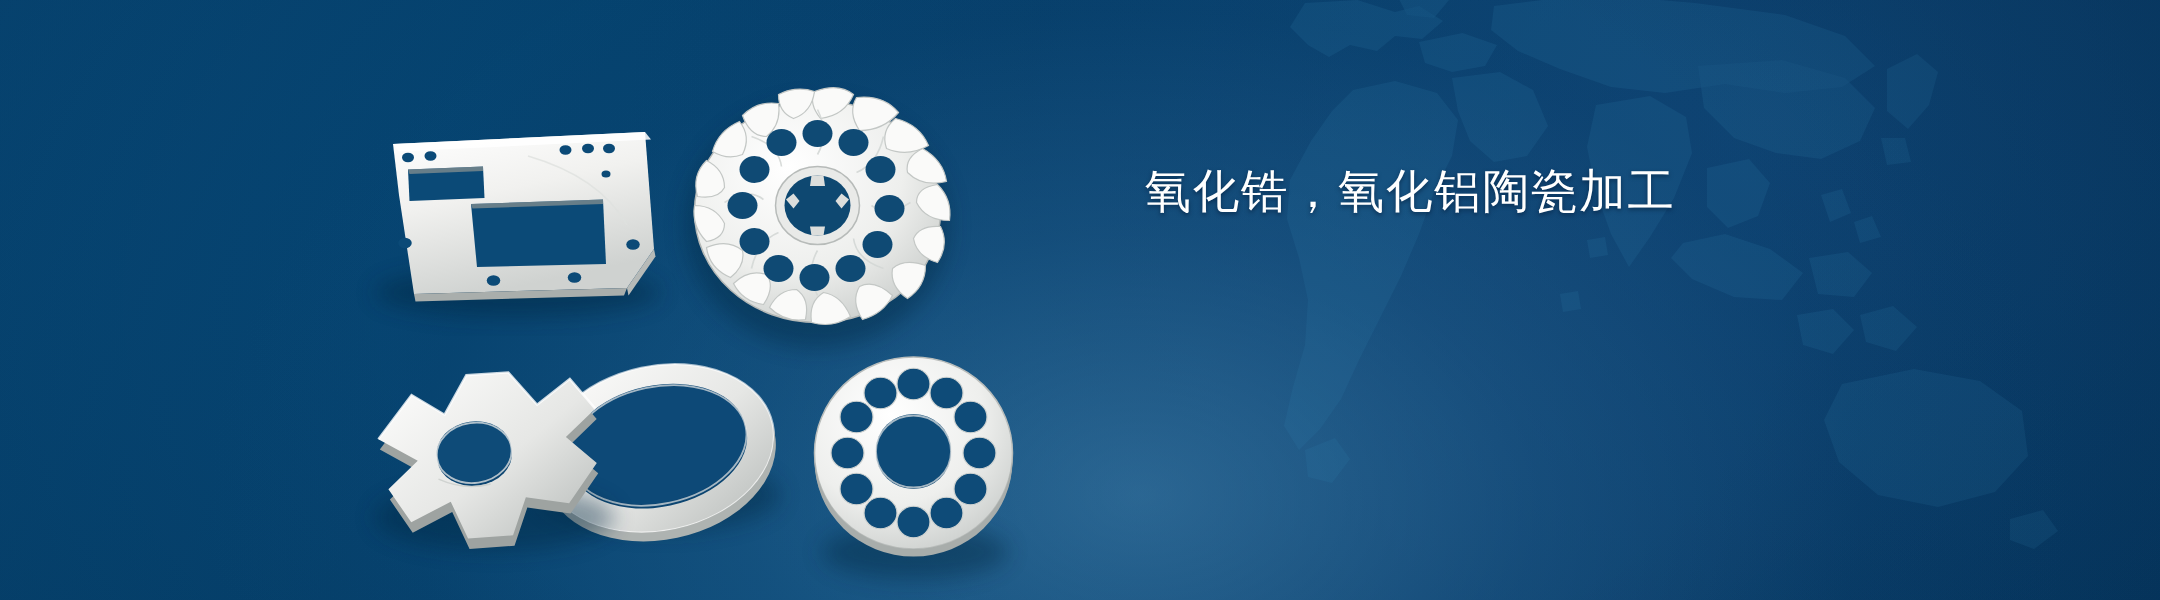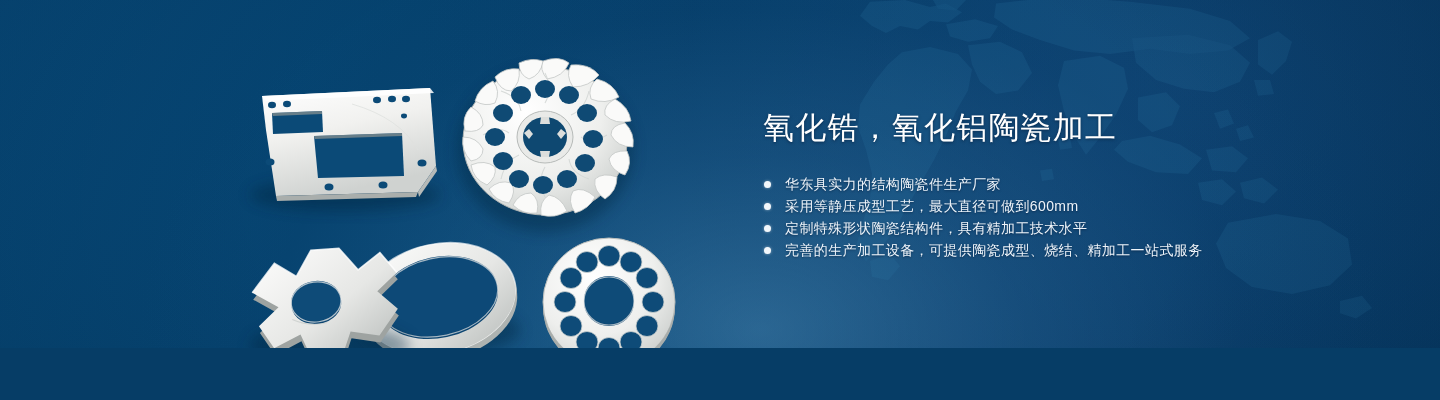--- a/index.html
+++ b/index.html
@@ -4,21 +4,21 @@
 <style>
   * { margin:0; padding:0; box-sizing:border-box; }
   html, body { width:1440px; height:400px; overflow:hidden; }
   body {
     font-family:"Liberation Sans","DejaVu Sans",sans-serif;
     background:#063d66;
   }
 
   .banner {
     position:relative;
-    width:1440px; height:348px;
+    width:1440px; height:400px;
     overflow:hidden;
     background:#b91c1c;
   }
 
   
   .bg-base {
     position:absolute; inset:0;
     background:
       radial-gradient(ellipse 780px 520px at 760px 330px,
         rgba(86,150,195,0.46) 0%,
@@ -305,33 +305,15 @@
             <ellipse cx="-22" cy="-38" rx="11" ry="10.5"></ellipse>
           </g>
           <path d="M-66 2 a66 64 0 0 0 66 64 a66 64 0 0 0 66 -64 l0 5 a66 64 0 0 1 -66 64 a66 64 0 0 1 -66 -64 Z" fill="#a8adab"></path>
         </g>
       </g>
     </svg>
   </div>
 
   <div class="text-col">
     <div class="headline">氧化锆，氧化铝陶瓷加工</div>
-    <ul class="bullets">
-      <li class="bullet">
-        <span class="bullet-dot"></span>
-        <span>华东具实力的结构陶瓷件生产厂家</span>
-      </li>
-      <li class="bullet">
-        <span class="bullet-dot"></span>
-        <span>采用等静压成型工艺，最大直径可做到600mm</span>
-      </li>
-      <li class="bullet">
-        <span class="bullet-dot"></span>
-        <span>定制特殊形状陶瓷结构件，具有精加工技术水平</span>
-      </li>
-      <li class="bullet">
-        <span class="bullet-dot"></span>
-        <span>完善的生产加工设备，可提供陶瓷成型、烧结、精加工一站式服务</span>
-      </li>
-    </ul>
   </div>
 
 </div>
 
 </body></html>

